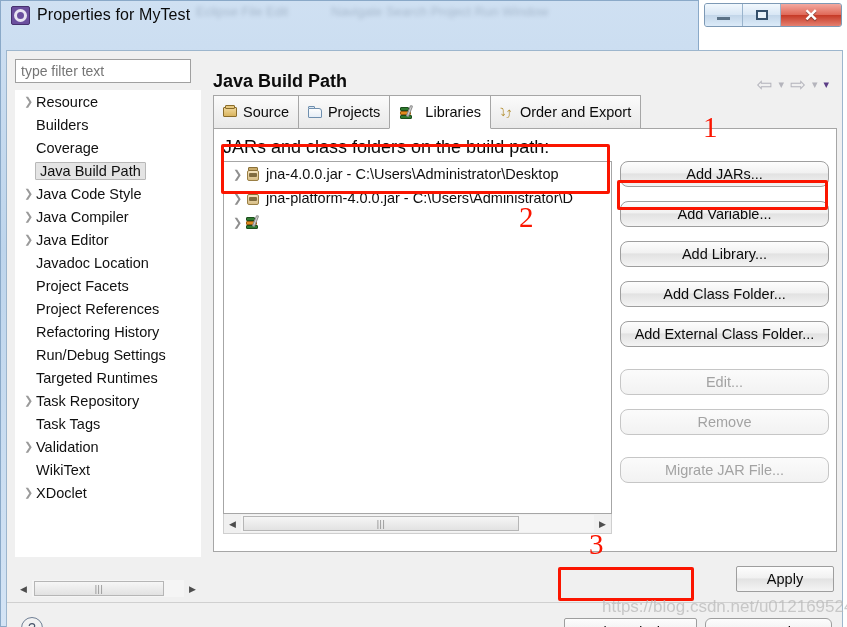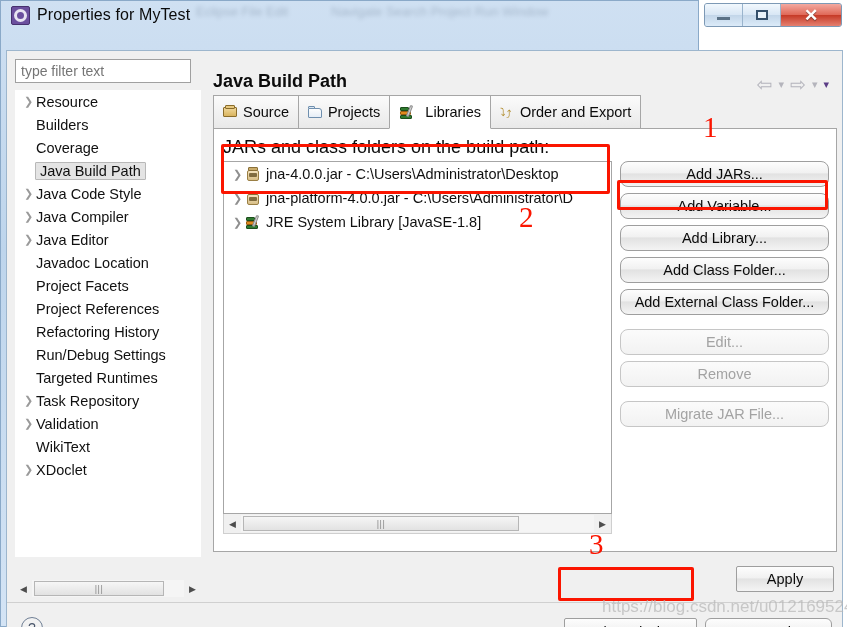--- a/index.html
+++ b/index.html
@@ -315,21 +315,21 @@
     position: absolute; left: 406px; top: 32px;
     width: 209px;
   }
   .ebtn {
     width: 209px; height: 26px;
     display: flex; align-items: center; justify-content: center;
     font-size: 14.5px; color: #0b0b0b;
     background: linear-gradient(180deg,#fdfdfd 0%,#f1f1f1 45%,#e2e2e2 50%,#f4f4f4 100%);
     border: 1px solid #9e9e9e;
     border-radius: 8px;
-    margin-bottom: 6px;
+    margin-bottom: 14px;
     white-space: nowrap;
   }
   .ebtn.disabled { color: #a3a3a3; background: linear-gradient(180deg,#fbfbfb,#f2f2f2); border-color: #c6c6c6; }
   .ebtn.focus { border: 1px solid #2f7fd0; box-shadow: inset 0 0 0 1px #bcd9f2; }
   .gap { height: 8px; }
 
   
   #apply-btn {
     position: absolute; left: 729px; top: 515px;
     width: 98px; height: 26px;
@@ -479,20 +479,24 @@
             <span class="tw"></span>
             <span class="lbl">Run/Debug Settings</span>
           </div>
           <div class="tree-item">
             <span class="tw"></span>
             <span class="lbl">Targeted Runtimes</span>
           </div>
           <div class="tree-item">
             <span class="tw">❯</span>
             <span class="lbl">Task Repository</span>
+          </div>
+          <div class="tree-item">
+            <span class="tw"></span>
+            <span class="lbl">Task Tags</span>
           </div>
           <div class="tree-item">
             <span class="tw">❯</span>
             <span class="lbl">Validation</span>
           </div>
           <div class="tree-item">
             <span class="tw"></span>
             <span class="lbl">WikiText</span>
           </div>
           <div class="tree-item">
@@ -578,21 +582,20 @@
               <span>jna-platform-4.0.0.jar - C:\Users\Administrator\D</span>
             </div>
             <div class="jrow">
               <span class="tw">❯</span>
               <span class="ico-books">
                 <i class="b3"></i>
                 <i class="b2"></i>
                 <i class="b1"></i>
                 <i class="pen"></i>
               </span>
-              <span>JRE System Library [JavaSE-1.8]</span>
             </div>
           </div>
 
         <div id="jar-hscroll">
           <div class="sb-arrow">◀</div>
           <div class="sb-track">
             <div class="sb-thumb" style="width:276px;">
               <span class="grip">|||</span>
             </div>
           </div>

